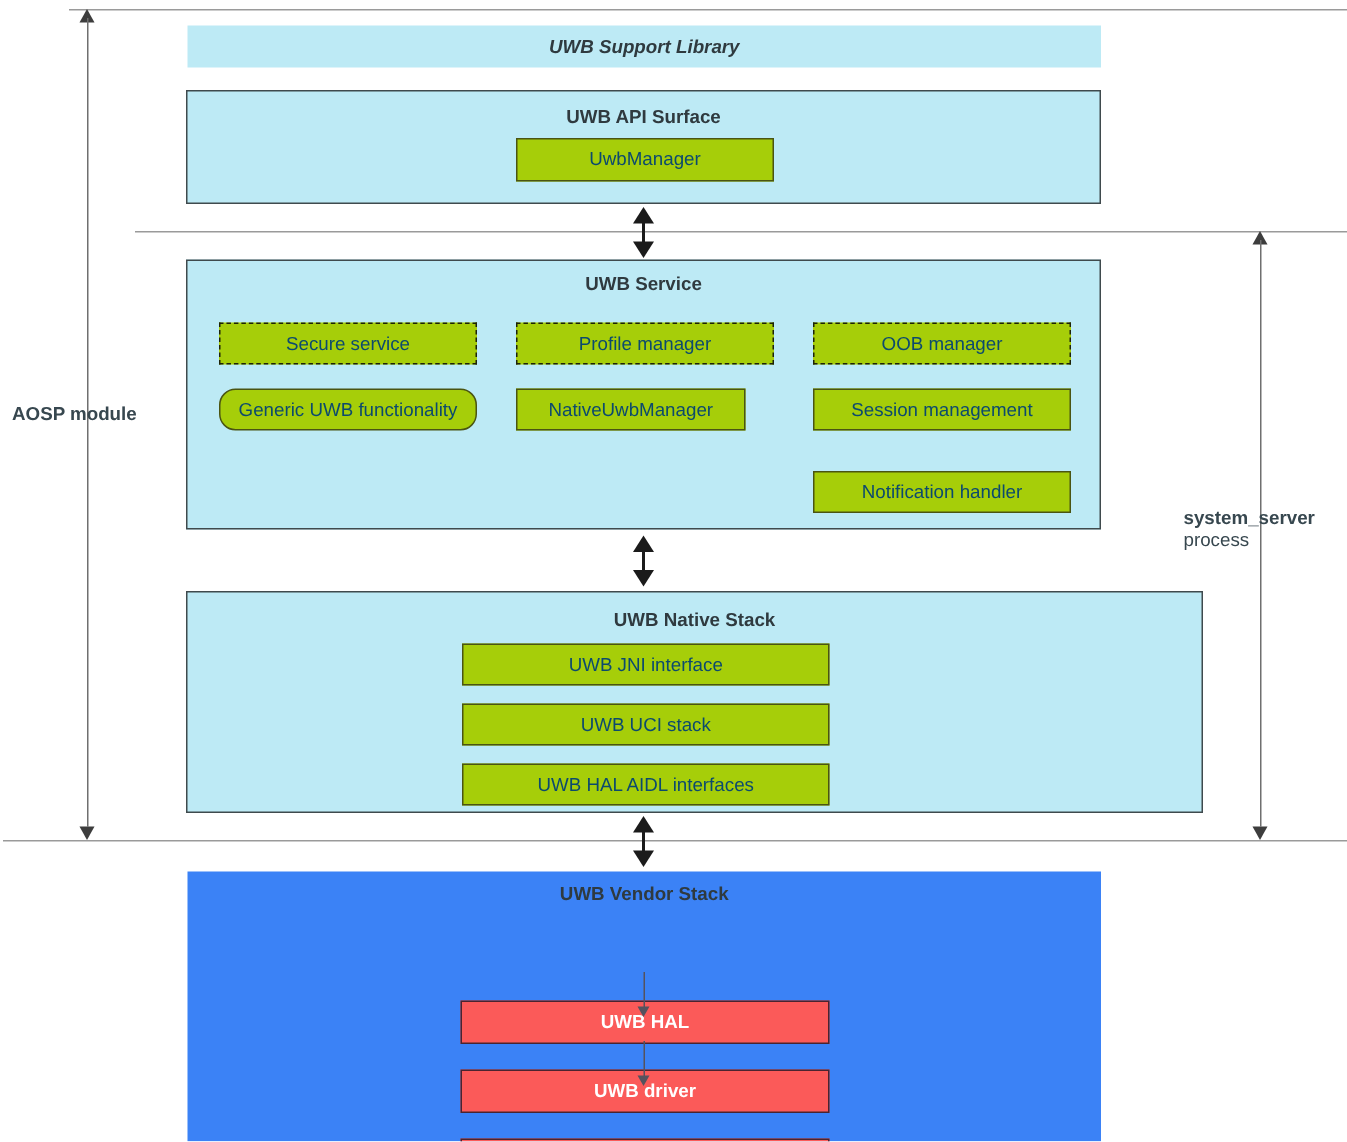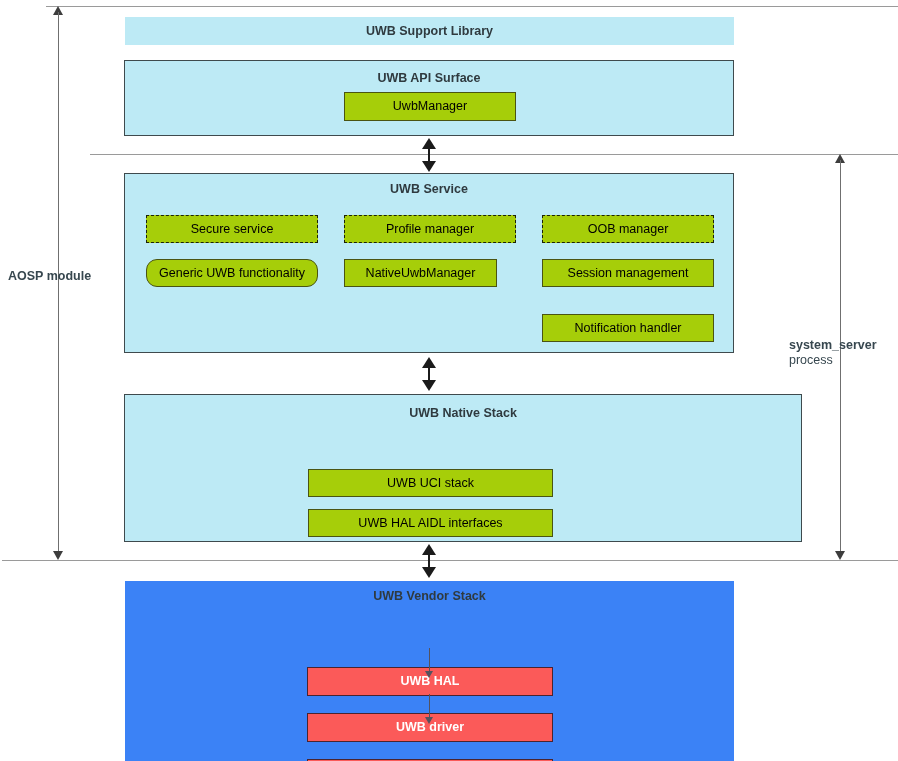--- a/index.html
+++ b/index.html
@@ -52,21 +52,21 @@
 
   
   .block {
     position: absolute;
     box-sizing: border-box;
   }
   .block.cyan {
     background: #bdeaf5;
     border: 1.4px solid #3f4a4d;
   }
-  .block.cyan.noborder { border: none; }
+  .block.cyan.noborder { border: none; font-style: italic; }
   .block.lav {
     background: #3b82f6;
     border: none;
   }
   .block-title {
     position: absolute;
     left: 0; right: 0;
     text-align: center;
     font-size: 12.5px;
     font-weight: bold;
@@ -74,21 +74,21 @@
   }
 
   
   .node {
     position: absolute;
     box-sizing: border-box;
     display: flex;
     align-items: center;
     justify-content: center;
     font-size: 12.5px;
-    color: #000000;
+    color: #0c4a6e;
     text-align: center;
     line-height: 1.15;
   }
   .node.green {
     background: #a6ce09;
     border: 1.4px solid #4a5412;
   }
   .node.green.dashed {
     border: 1.6px dashed #1d2208;
   }
@@ -201,20 +201,21 @@
   </div>
 
   <div class="dbl-arrow" style="left:422px; top:357px; height:34px;">
     <div class="head-up"></div>
     <div class="shaft" style="top:10px; height:14px;"></div>
     <div class="head-dn"></div>
   </div>
 
   <div class="block cyan" style="left:124px; top:394px; width:678px; height:148px;">
     <div class="block-title" style="top:11px;">UWB Native Stack</div>
+    <div class="node green" style="left:183px; top:34px; width:245px; height:28px;">UWB JNI interface</div>
     <div class="node green" style="left:183px; top:74px; width:245px; height:28px;">UWB UCI stack</div>
     <div class="node green" style="left:183px; top:114px; width:245px; height:28px;">UWB HAL AIDL interfaces</div>
   </div>
 
   <div class="dbl-arrow" style="left:422px; top:544px; height:34px;">
     <div class="head-up"></div>
     <div class="shaft" style="top:10px; height:14px;"></div>
     <div class="head-dn"></div>
   </div>
 

